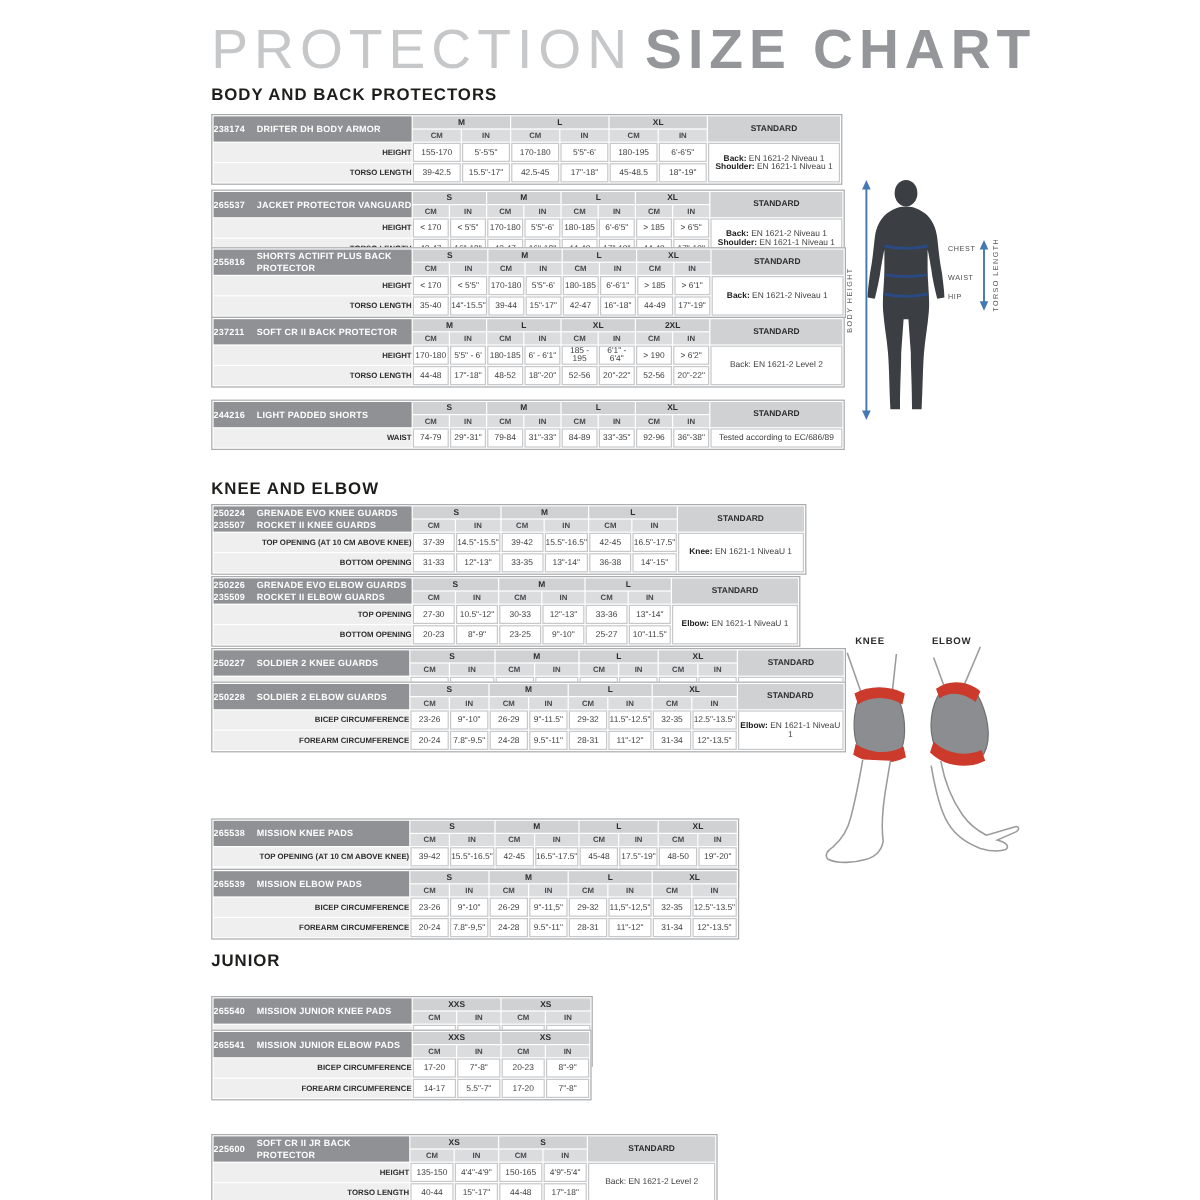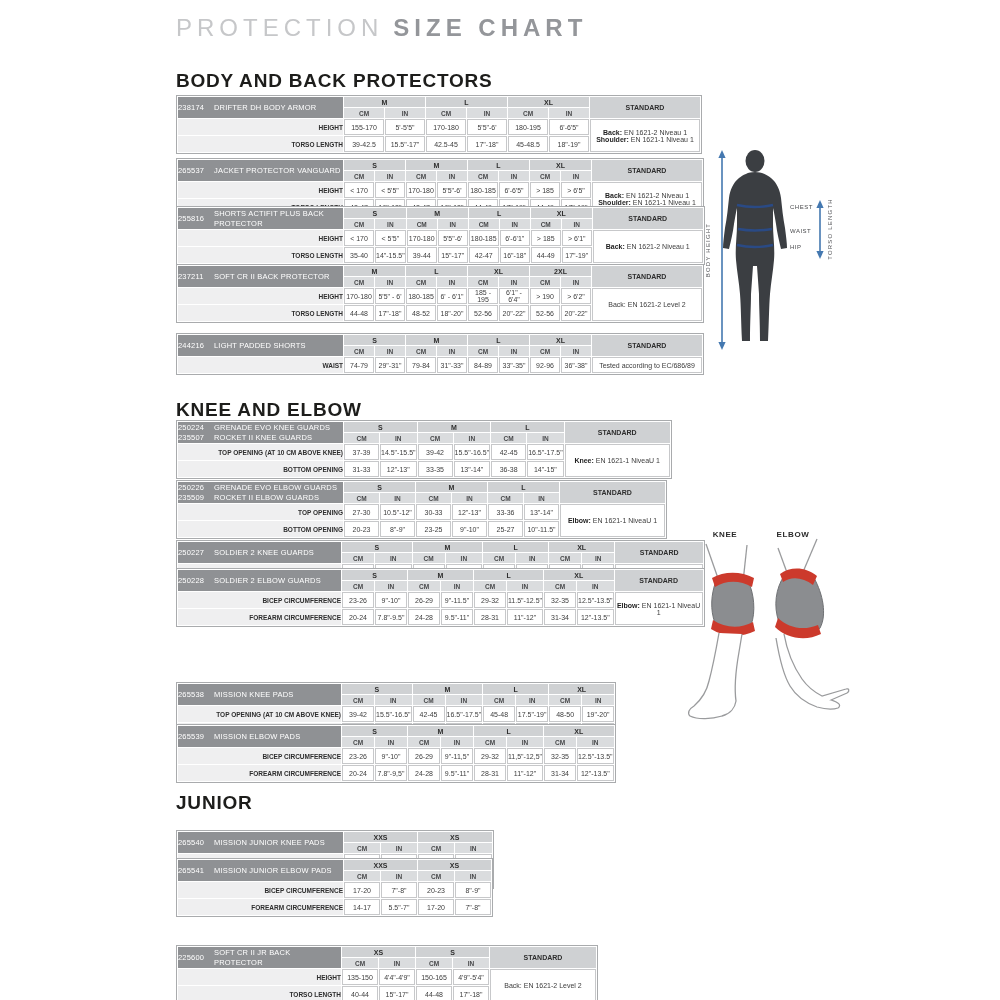--- a/index.html
+++ b/index.html
@@ -1,30 +1,30 @@
 <!DOCTYPE html>
 <html><head>
 <meta charset="utf-8">
 <style>
   html,body{margin:0;padding:0}
   body{
     width:1000px;height:1000px;position:relative;background:#ffffff;
     font-family:"Liberation Sans", sans-serif;overflow:hidden;
   }
-  .title{position:absolute;left:176px;top:14px;font-size:24px;letter-spacing:5px;white-space:nowrap}
+  .title{position:absolute;left:176px;top:14px;font-size:46px;letter-spacing:5px;white-space:nowrap}
   .title .lt{color:#c6c7c9;font-weight:400}
   .title .bd{color:#94969a;font-weight:700;margin-left:10px}
-  .sec{position:absolute;left:176px;font-size:19px;font-weight:700;color:#1d1d1b;letter-spacing:.8px}
+  .sec{position:absolute;left:176px;font-size:14px;font-weight:700;color:#1d1d1b;letter-spacing:.8px}
   #sec-body{top:70px}
   #sec-knee{top:399px}
   #sec-junior{top:792px}
   .tblwrap{position:absolute;left:176px}
   table.sz{border-collapse:separate;border-spacing:1px;table-layout:fixed;border:1px solid #a9abad;background:#fff}
   table.sz th,table.sz td{padding:0;vertical-align:middle}
-  .hd{background:#8f9194;color:#fff;font-size:7.5px;font-weight:400;text-align:left;padding:0 4px;letter-spacing:.2px}
+  .hd{background:#8f9194;color:#fff;font-size:7.5px;font-weight:700;text-align:left;padding:0 4px;letter-spacing:.2px}
   .hrow{display:flex;align-items:center;line-height:10px;text-align:left}
   .hid{width:36px;flex:none}
   .hname{flex:1}
   .sb{background:#cfd1d3;color:#2d2d2d;font-size:7px;font-weight:700;height:10px;text-align:center}
   .ub{background:#dadcde;color:#47484a;font-size:6.5px;font-weight:700;height:10px;text-align:center}
   .lb{background:#efeff0;color:#2d2d2d;font-size:6.5px;font-weight:700;text-align:right;padding-right:5px;height:14px}
   table.sz td{background:#fff;border:1px solid #c7c8ca;font-size:7px;color:#3c3c3c;text-align:center;height:14px}
   td.sv{font-size:7px;color:#3c3c3c}
   td.sv b{color:#1e1e1e}
   .figwrap{position:absolute;left:700px;top:145px;width:195px;height:252px}

